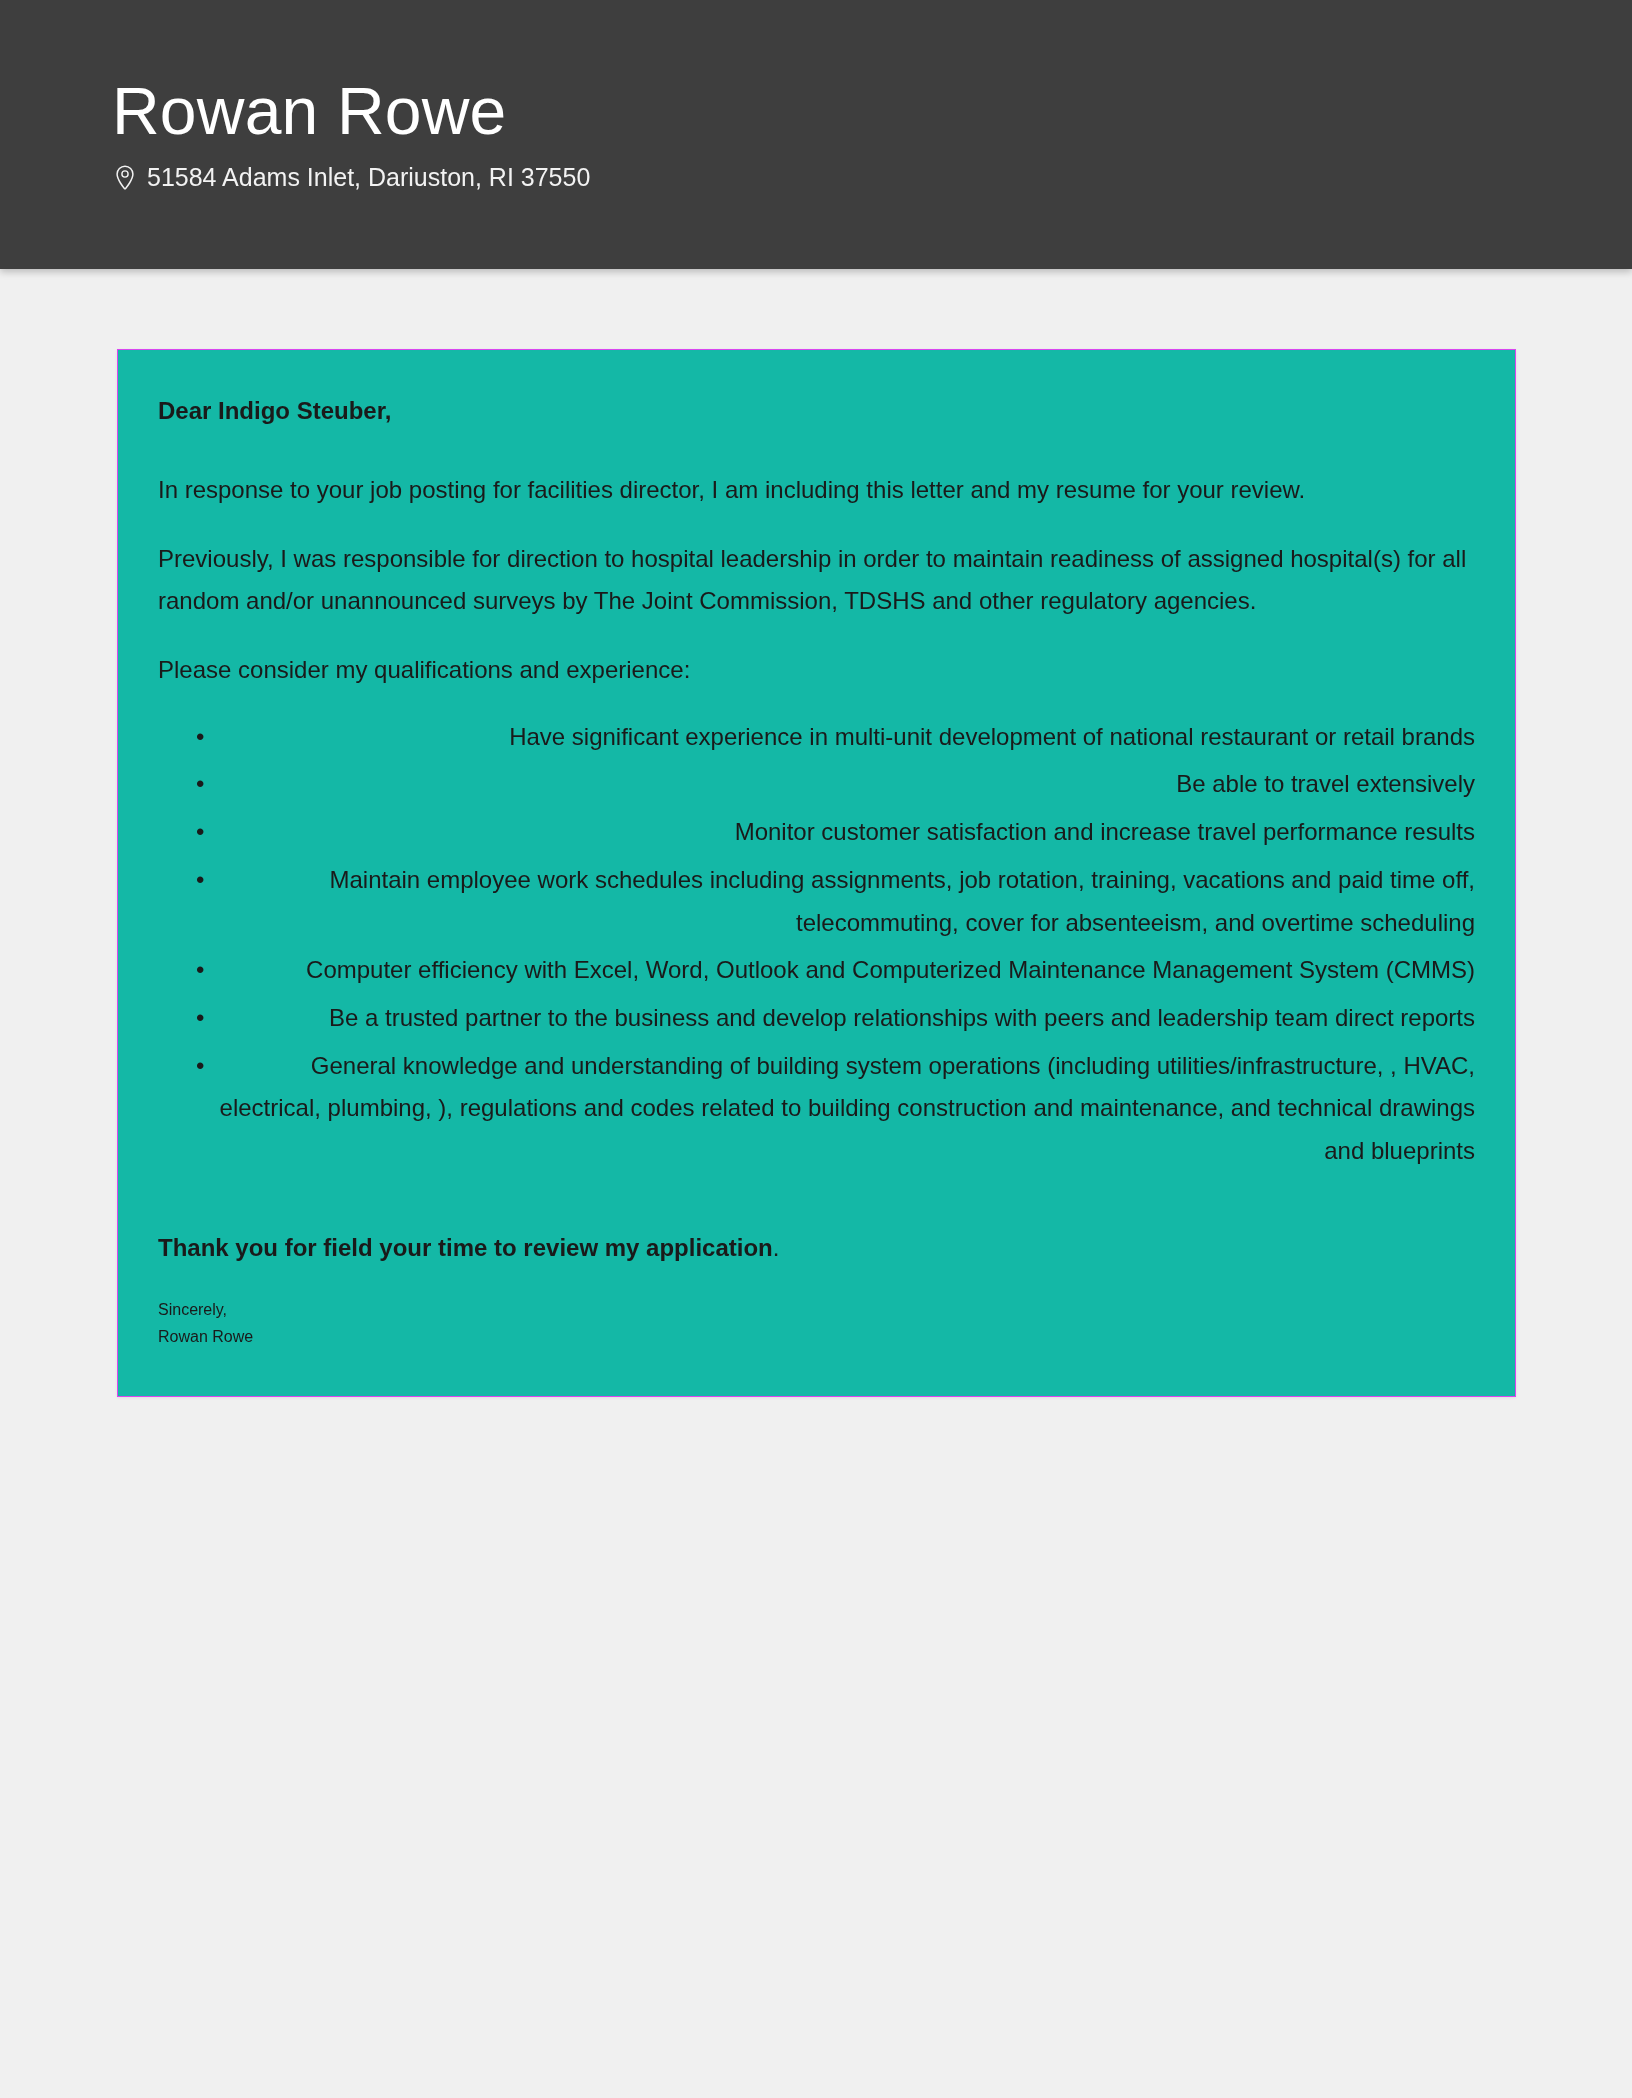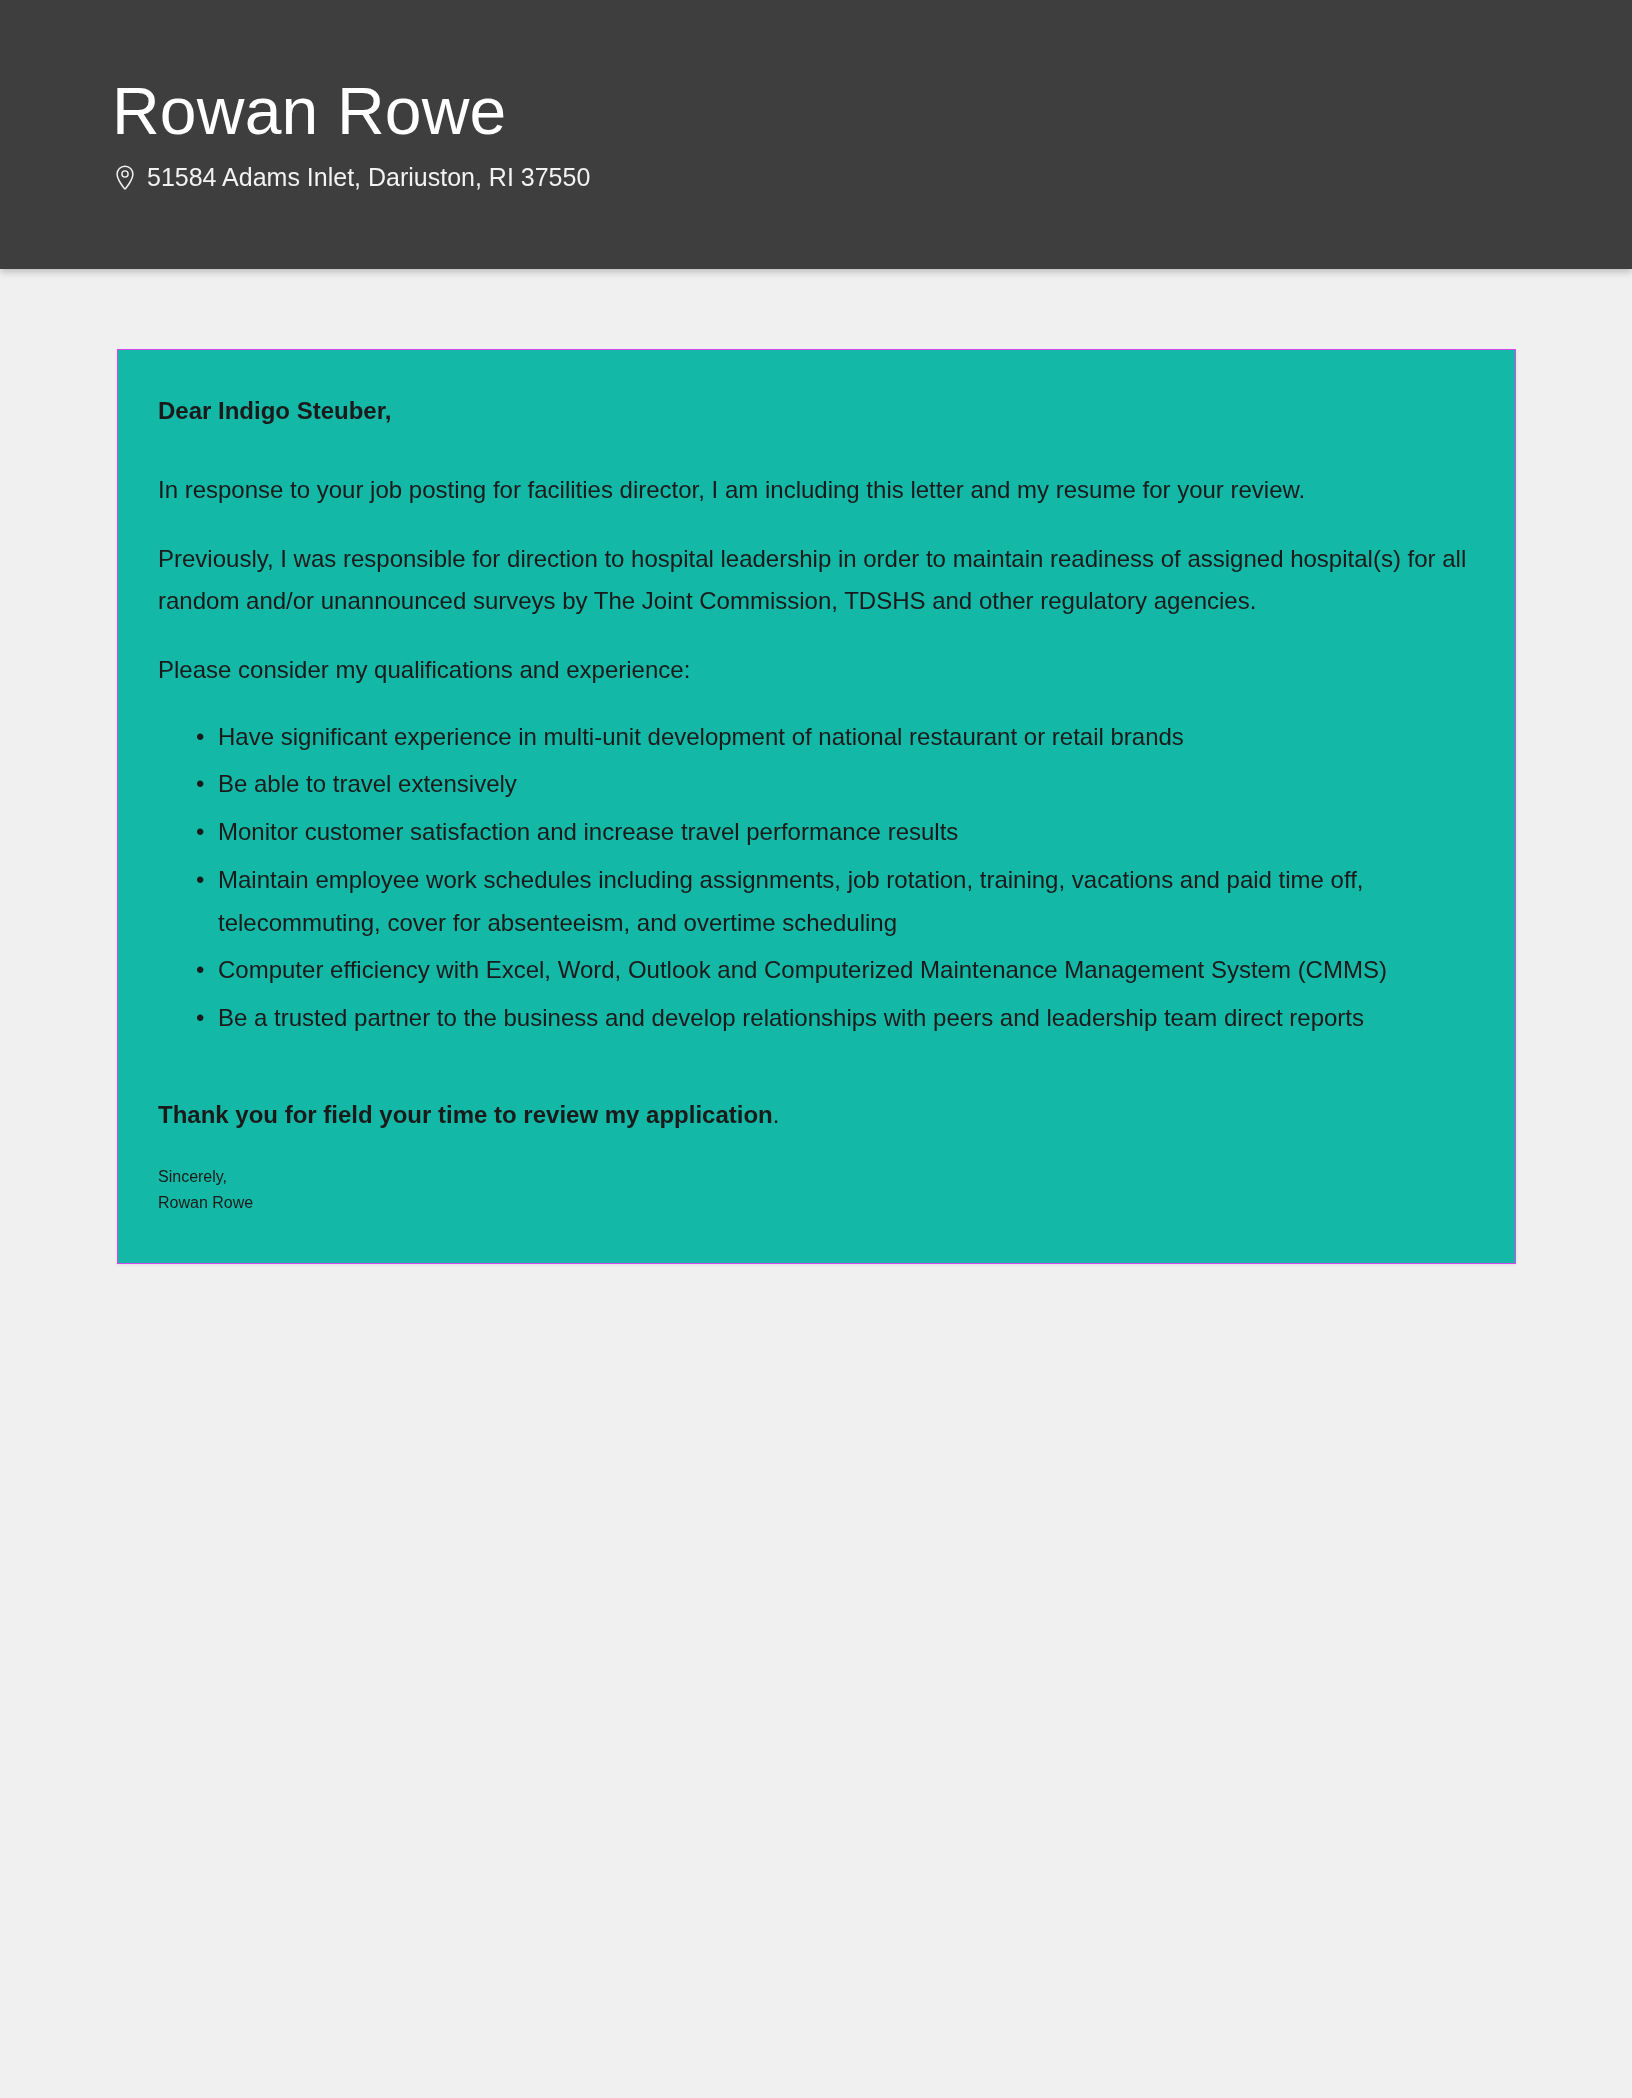--- a/index.html
+++ b/index.html
@@ -88,20 +88,21 @@
     margin: 0 0 26px 0;
   }
   .body-para.tight {
     margin-bottom: 24px;
   }
 
   .qual-list {
     list-style: none;
     margin: 9px 0 30px 0;
     padding: 0 0 0 38px;
+    text-align: right;
   }
   .qual-list li {
     position: relative;
     font-size: 24px;
     color: #1a1a1a;
     line-height: 1.78;
     padding-left: 22px;
     margin-bottom: 5px;
   }
   .qual-list li::before {
@@ -159,20 +160,21 @@
 
     <p class="body-para tight">Please consider my qualifications and experience:</p>
 
     <ul class="qual-list">
       <li>Have significant experience in multi-unit development of national restaurant or retail brands</li>
       <li>Be able to travel extensively</li>
       <li>Monitor customer satisfaction and increase travel performance results</li>
       <li>Maintain employee work schedules including assignments, job rotation, training, vacations and paid time off, telecommuting, cover for absenteeism, and overtime scheduling</li>
       <li>Computer efficiency with Excel, Word, Outlook and Computerized Maintenance Management System (CMMS)</li>
       <li>Be a trusted partner to the business and develop relationships with peers and leadership team direct reports</li>
+      <li>General knowledge and understanding of building system operations (including utilities/infrastructure, , HVAC, electrical, plumbing, ), regulations and codes related to building construction and maintenance, and technical drawings and blueprints</li>
     </ul>
 
     <p class="closing-thanks"><span>Thank you for field your time to review my application</span><span class="period">.</span></p>
 
     <div class="signoff">
       <div>Sincerely,</div>
       <div>Rowan Rowe</div>
     </div>
 
   </div>

